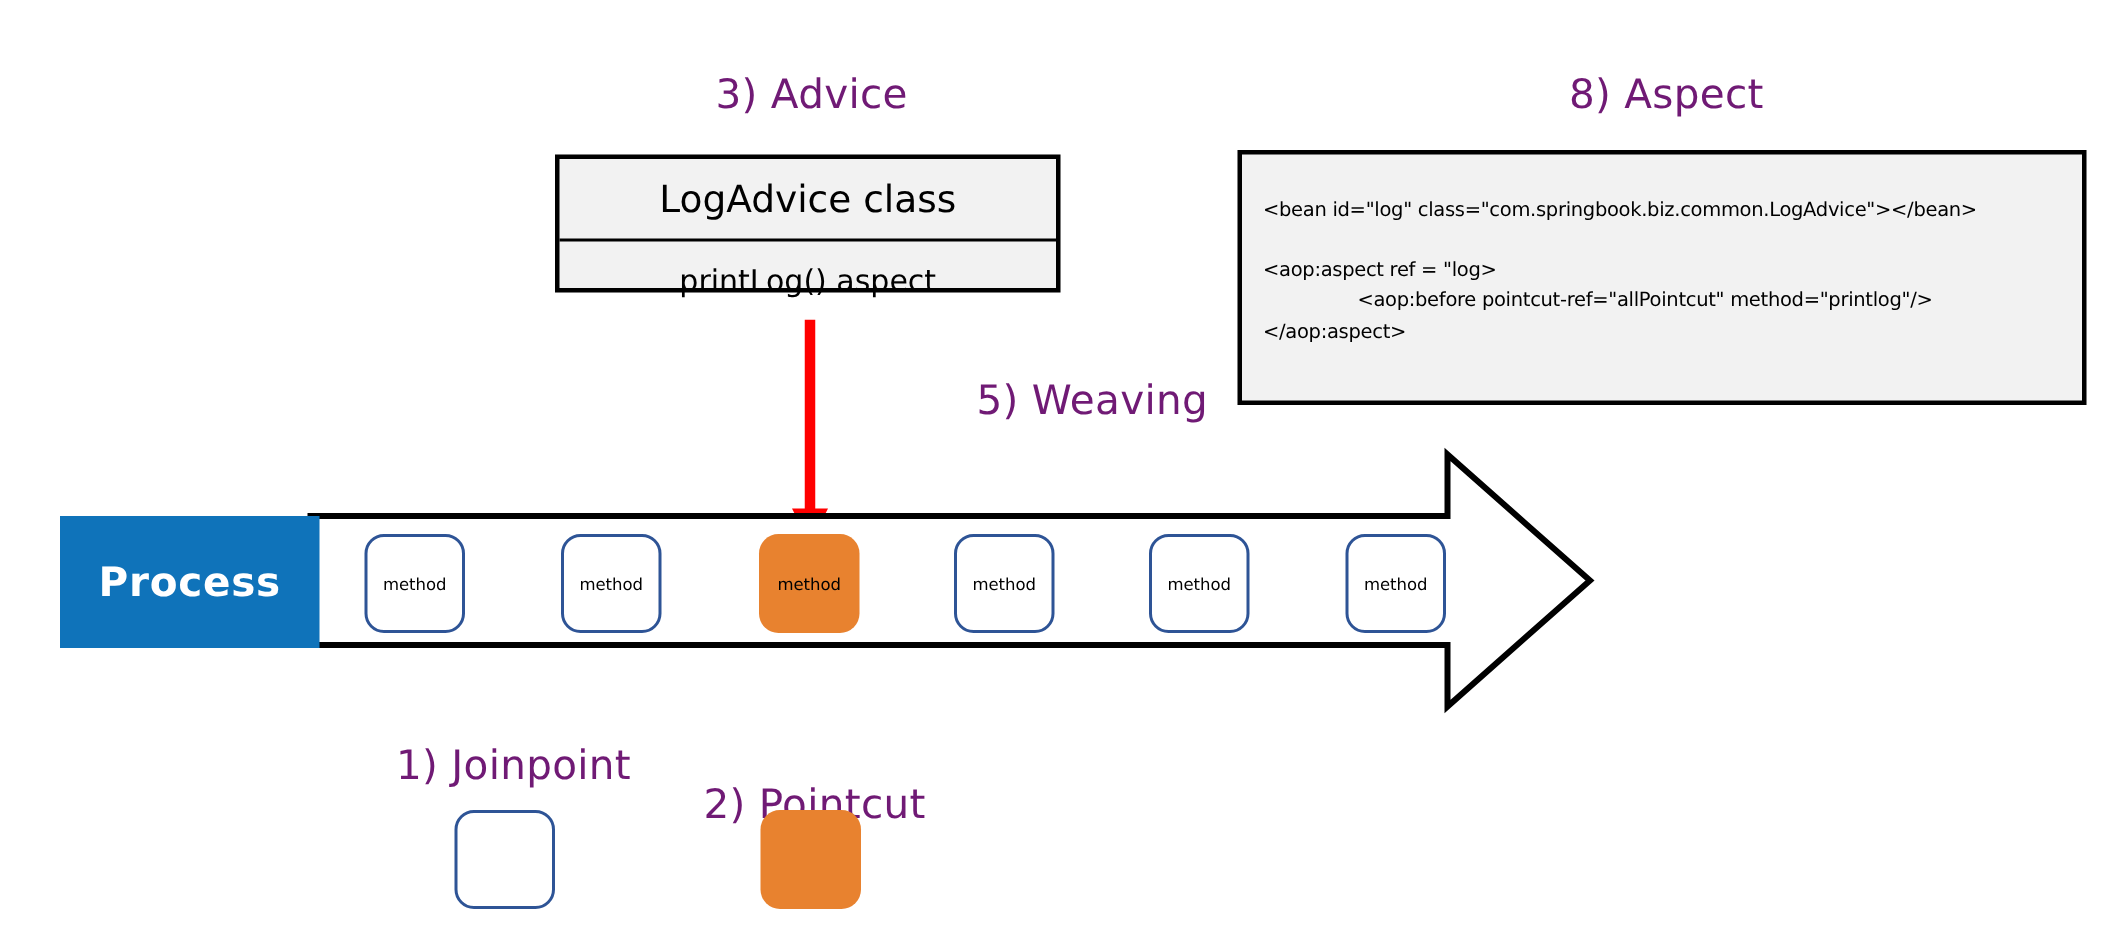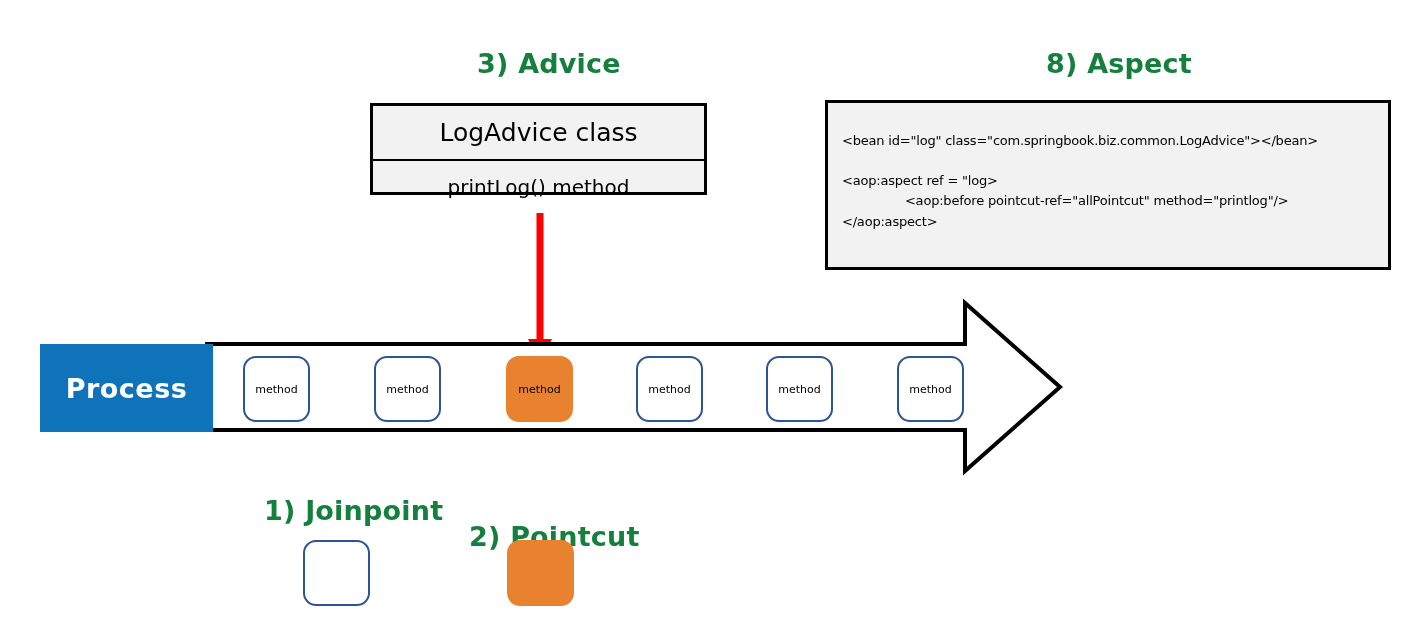--- a/index.html
+++ b/index.html
@@ -14,23 +14,23 @@
     position: relative;
     width: 1411px;
     height: 622px;
     background: #ffffff;
     overflow: hidden;
   }
 
   
   .label {
     position: absolute;
-    color: #15803d;
+    color: #701a75;
     font-family: "DejaVu Sans", sans-serif;
-    font-weight: 700;
+    font-weight: 400;
     white-space: nowrap;
   }
 
   .title-label {
     font-size: 27px;
     letter-spacing: 0.2px;
   }
 
   
   #advice-box {
@@ -167,24 +167,25 @@
 </style>
 </head>
 <body>
 
 <div id="canvas">
 
   <div class="label title-label" style="left:477px; top:48px;">3) Advice</div>
 
   <div class="label title-label" style="left:1046px; top:48px;">8) Aspect</div>
 
+  <div class="label title-label" style="left:651px; top:252px;">5) Weaving</div>
 
   <div id="advice-box">
     <div class="advice-row" id="advice-class-row">LogAdvice class</div>
-    <div class="advice-row" id="advice-method-row">printLog() method</div>
+    <div class="advice-row" id="advice-method-row">printLog() aspect</div>
   </div>
 
   <div id="aspect-box">
     <pre id="aspect-code">&lt;bean id="log" class="com.springbook.biz.common.LogAdvice"&gt;&lt;/bean&gt;
 
 &lt;aop:aspect ref = "log&gt;
                 &lt;aop:before pointcut-ref="allPointcut" method="printlog"/&gt;
 &lt;/aop:aspect&gt;</pre>
   </div>
 

